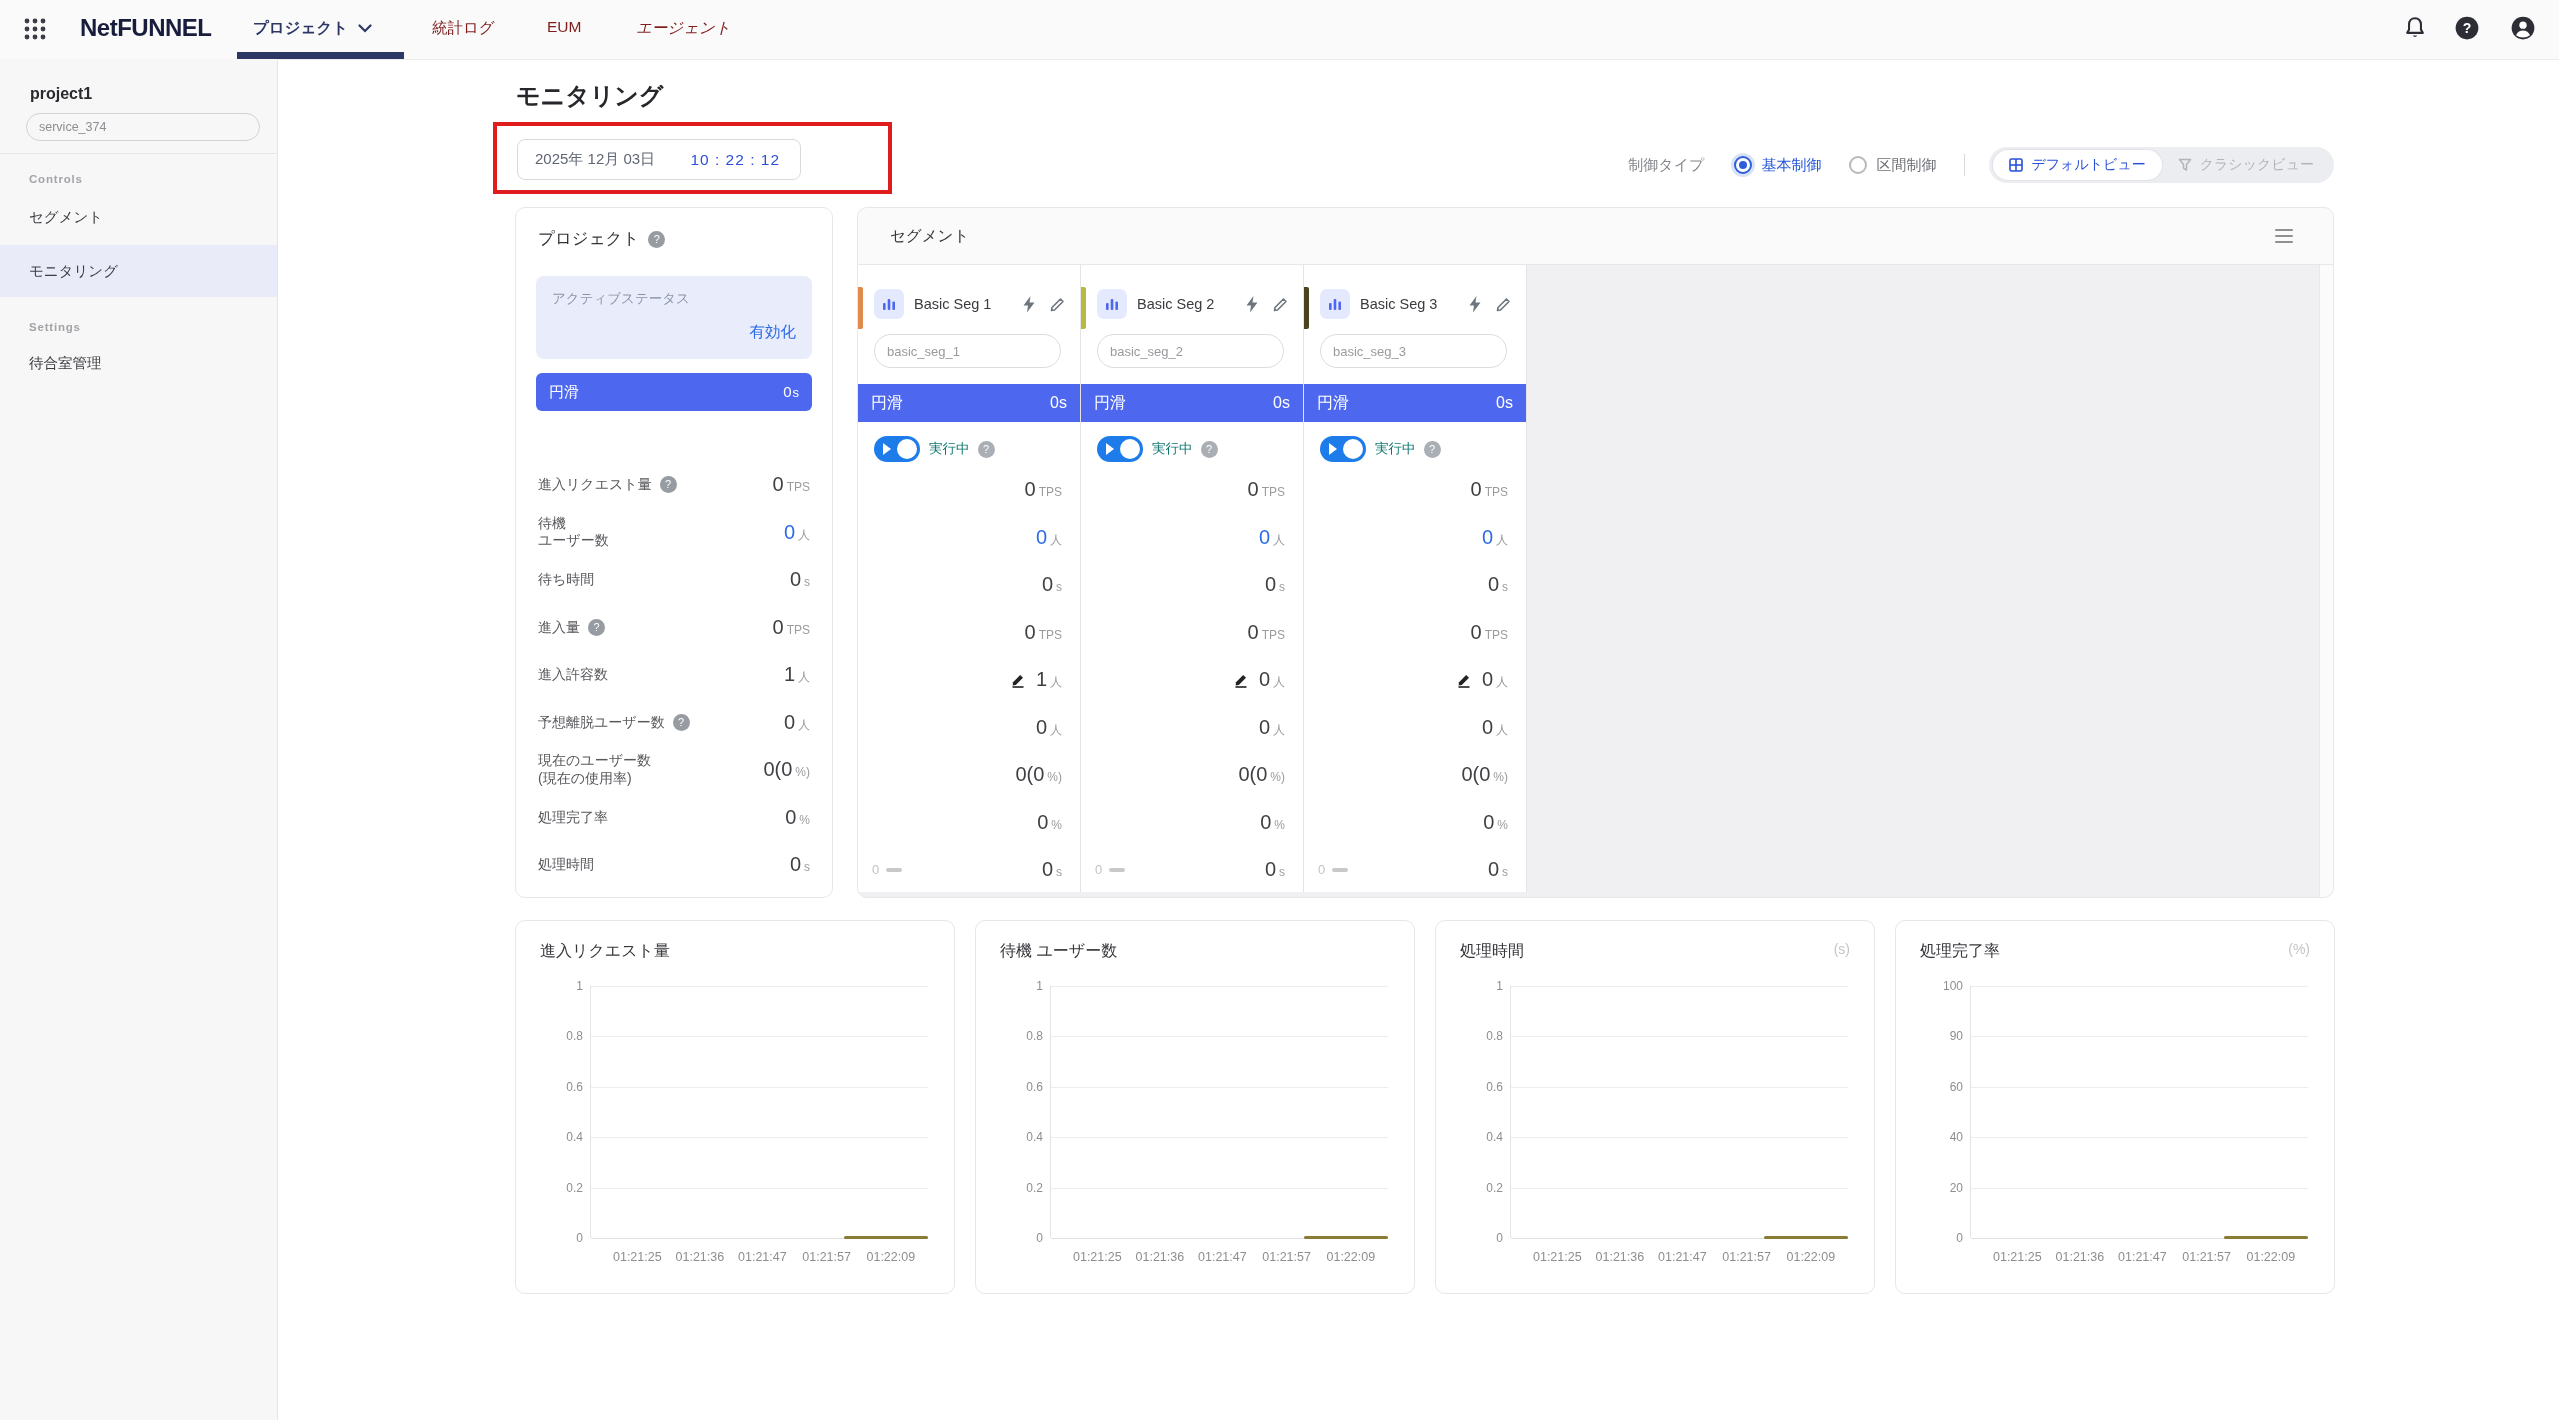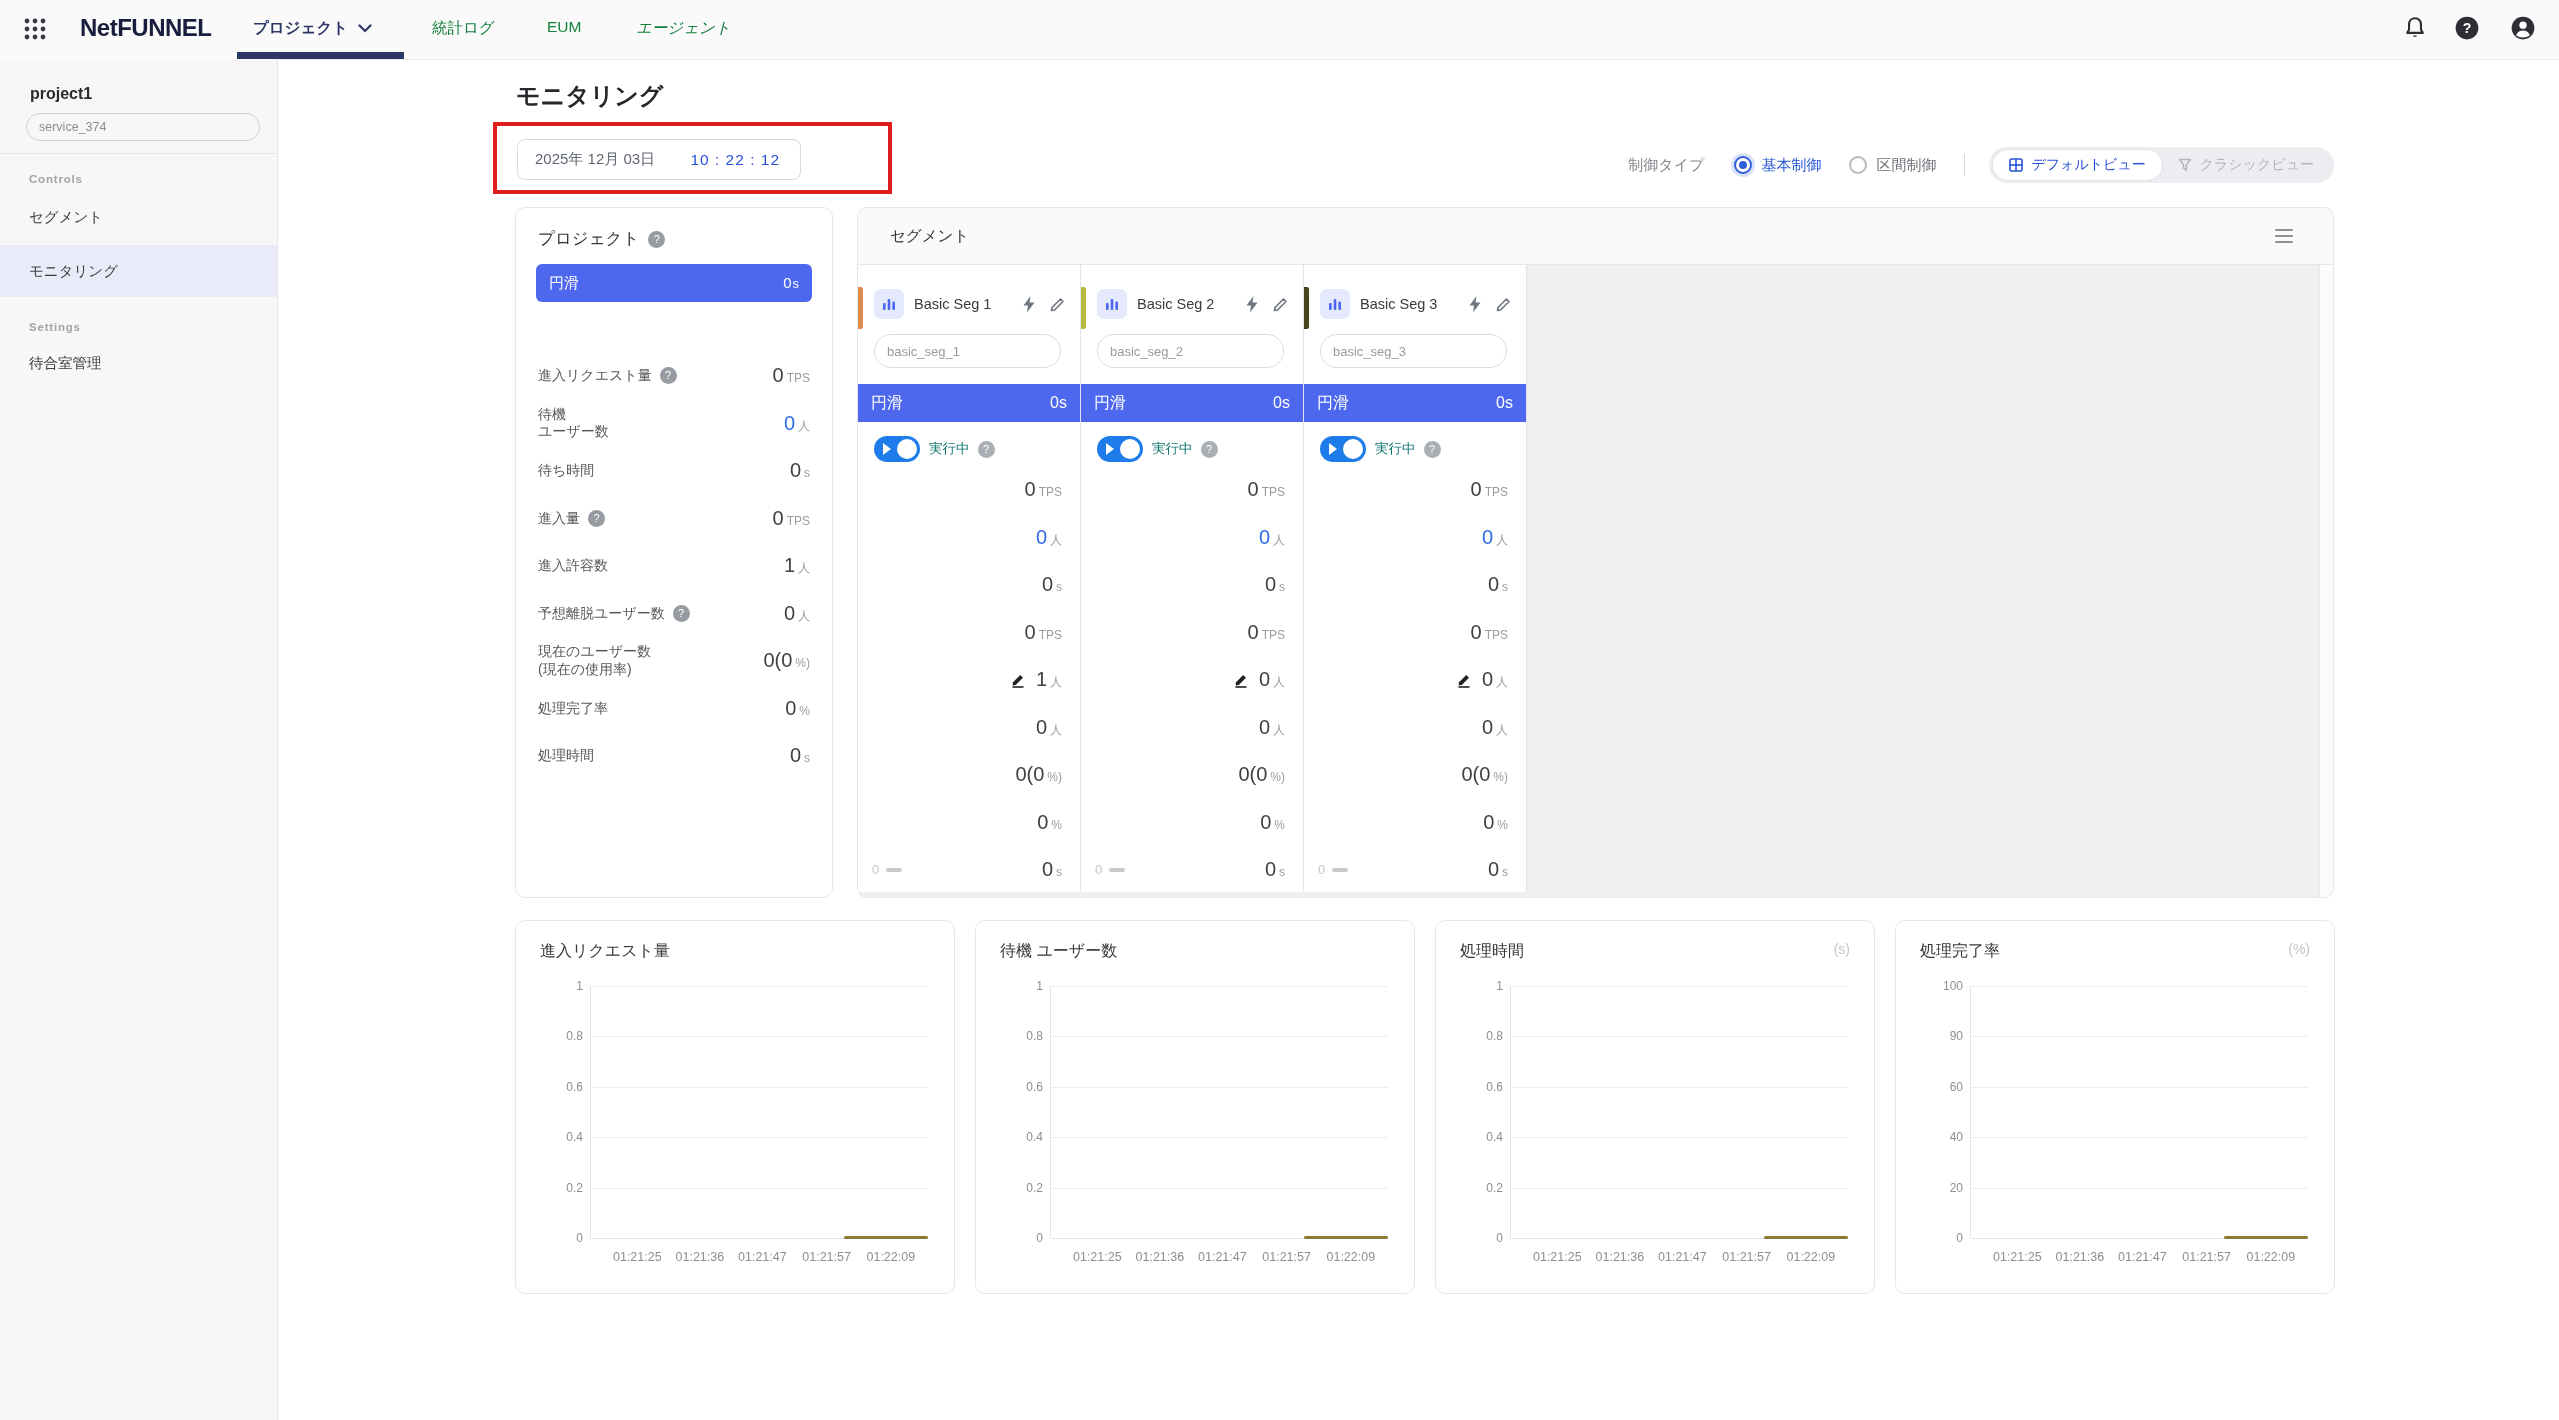--- a/index.html
+++ b/index.html
@@ -3,21 +3,21 @@
 <meta charset="utf-8">
 <style>
   html,body{margin:0;padding:0;background:#fff;}
   #app{position:relative;width:2559px;height:1420px;overflow:hidden;background:#ffffff;
        font-family:"Liberation Sans","DejaVu Sans",sans-serif;color:#3a3a3f;}
 
   
   .topbar{position:absolute;left:0;top:0;width:2559px;height:59px;background:#fafafa;border-bottom:1px solid #ececee;}
   .appgrid{position:absolute;left:22px;top:16px;width:26px;height:26px;cursor:pointer;}
   .logo{position:absolute;left:80px;top:14px;font-size:24px;font-weight:bold;color:#191d3d;letter-spacing:-0.5px;}
-  .navtab{position:absolute;top:18px;font-size:15.5px;color:#15803d;cursor:pointer;display:flex;align-items:center;gap:10px;}
+  .navtab{position:absolute;top:18px;font-size:15.5px;color:#7f1d1d;cursor:pointer;display:flex;align-items:center;gap:10px;}
   .navtab.active{color:#2c3766;font-weight:bold;}
   .tab-underline{position:absolute;left:237px;top:52px;width:167px;height:7px;background:#2c3766;}
   .topicon{position:absolute;top:15px;width:26px;height:26px;cursor:pointer;}
 
   
   .sidebar{position:absolute;left:0;top:59px;width:277px;height:1361px;background:#f7f7f8;border-right:1px solid #e6e6e8;}
   .side-project{position:absolute;left:30px;top:26px;font-size:16px;font-weight:bold;color:#2a2a2e;}
   .side-input{position:absolute;left:26px;top:54px;width:208px;height:26px;border:1px solid #d3d3d6;border-radius:14px;
               background:#f7f7f8;color:#8d8d92;font-size:12.5px;padding:0 12px;outline:none;font-family:inherit;}
   .side-divider{position:absolute;left:0;top:94px;width:277px;height:1px;background:#e6e6e8;}
@@ -210,20 +210,24 @@
         <span>クラシックビュー</span>
       </span>
     </span>
   </div>
 
   <div class="card project-card">
     <div class="pc-head">
       <span>プロジェクト</span>
       <span class="helpicon">?</span>
     </div>
+    <div class="status-box">
+      <div class="status-label">アクティブステータス</div>
+      <div class="status-value">有効化</div>
+    </div>
     <div class="banner">
       <span class="b-label">円滑</span>
       <span><span class="b-val">0</span><span class="b-unit">s</span></span>
     </div>
     <div class="metrics">
         <div class="mrow">
     <span class="mlabel">
       <span>進入リクエスト量</span>
       <span class="helpicon" style="margin-left:8px;">?</span>
     </span>

